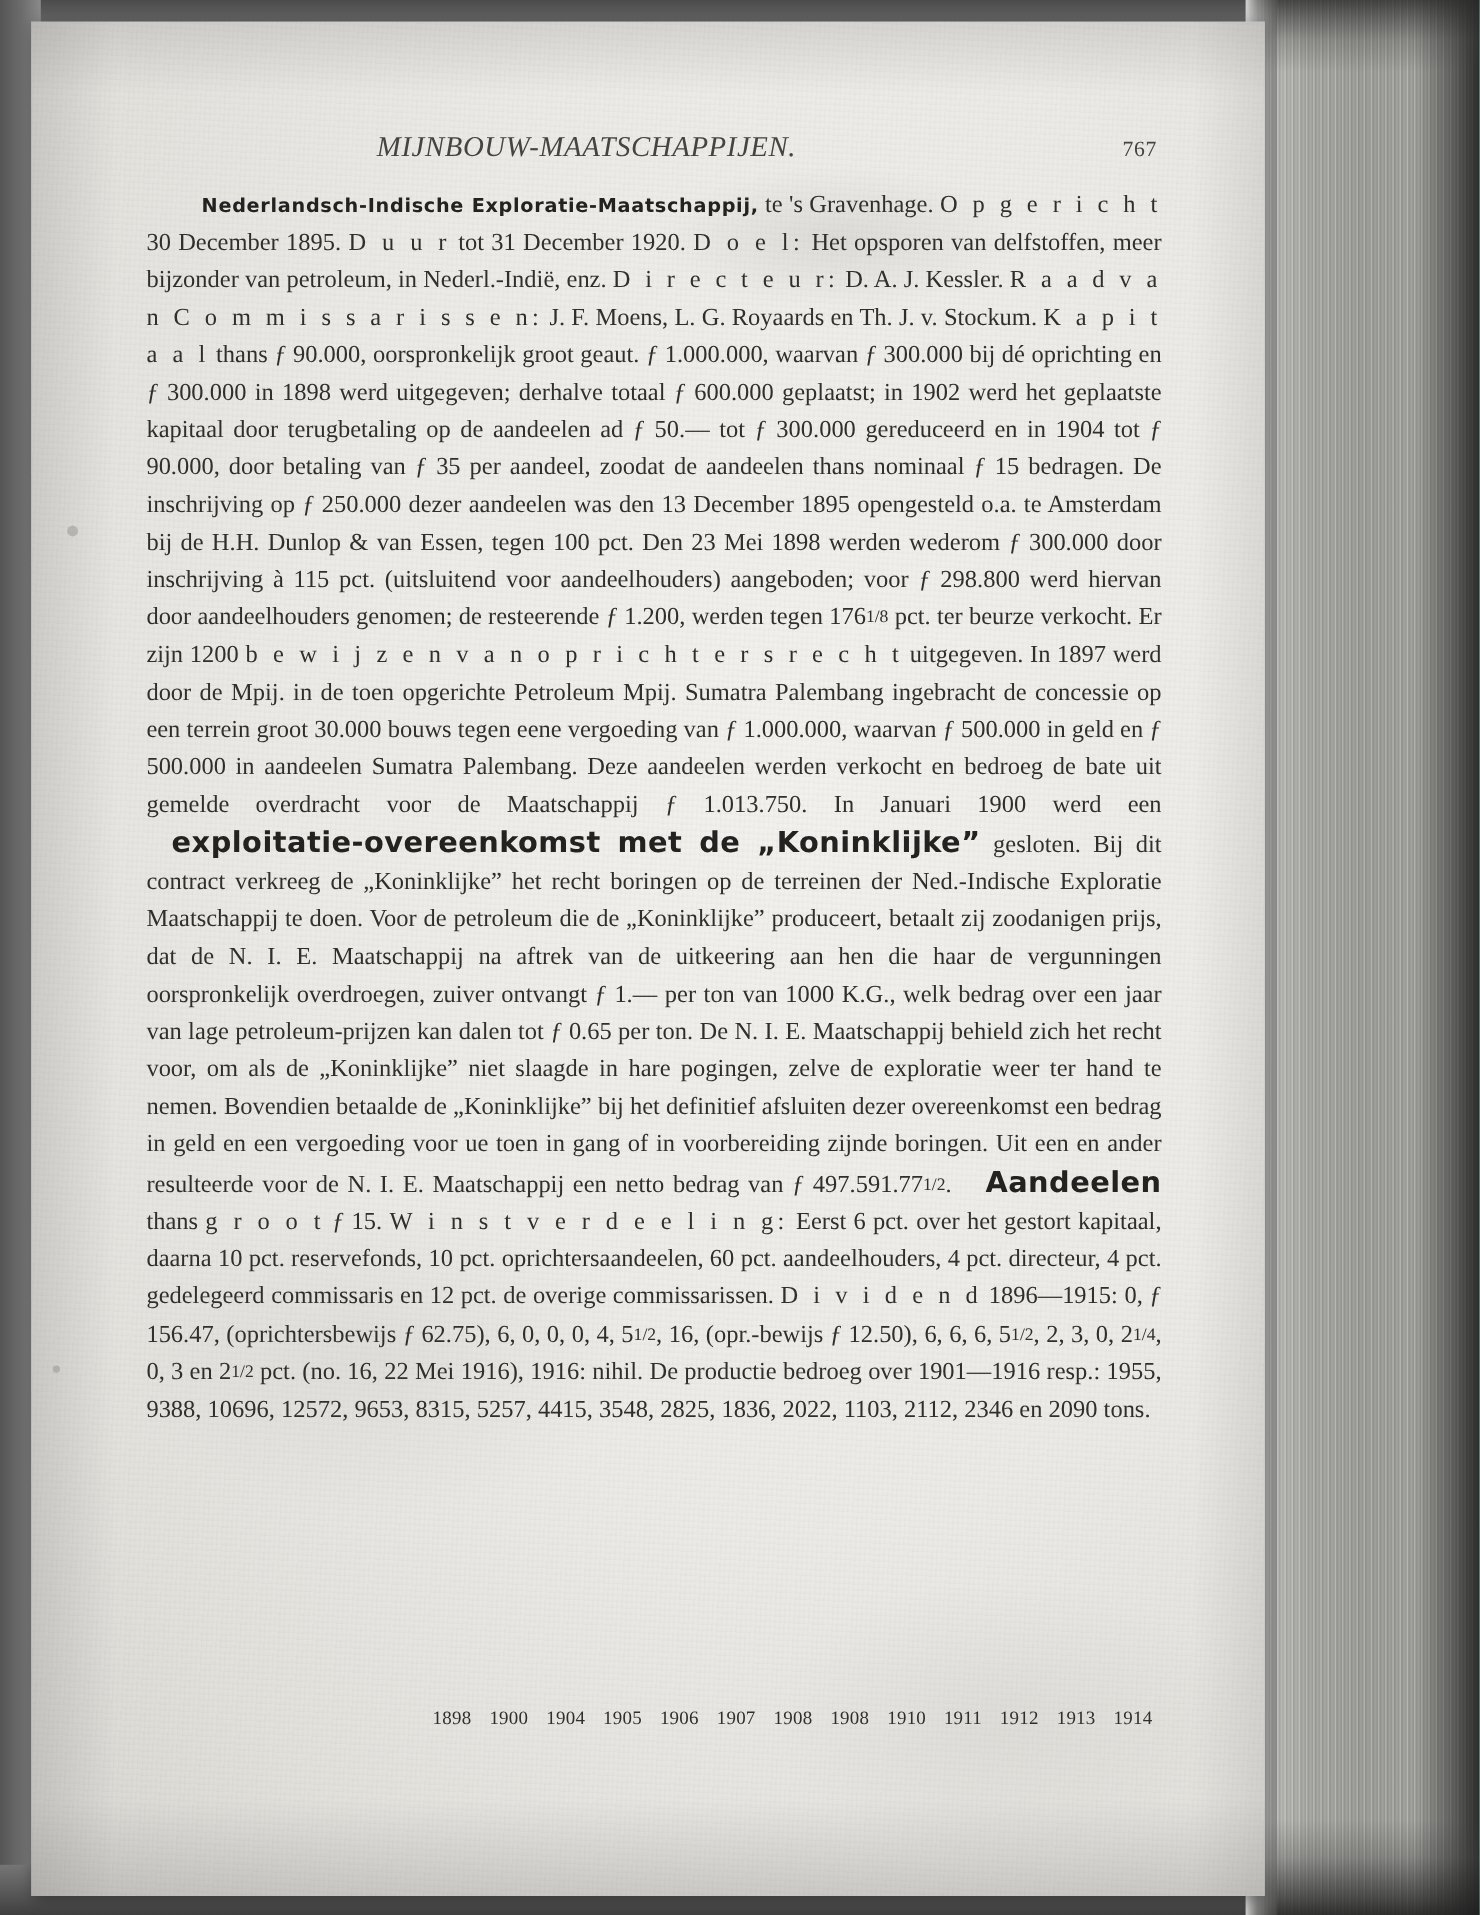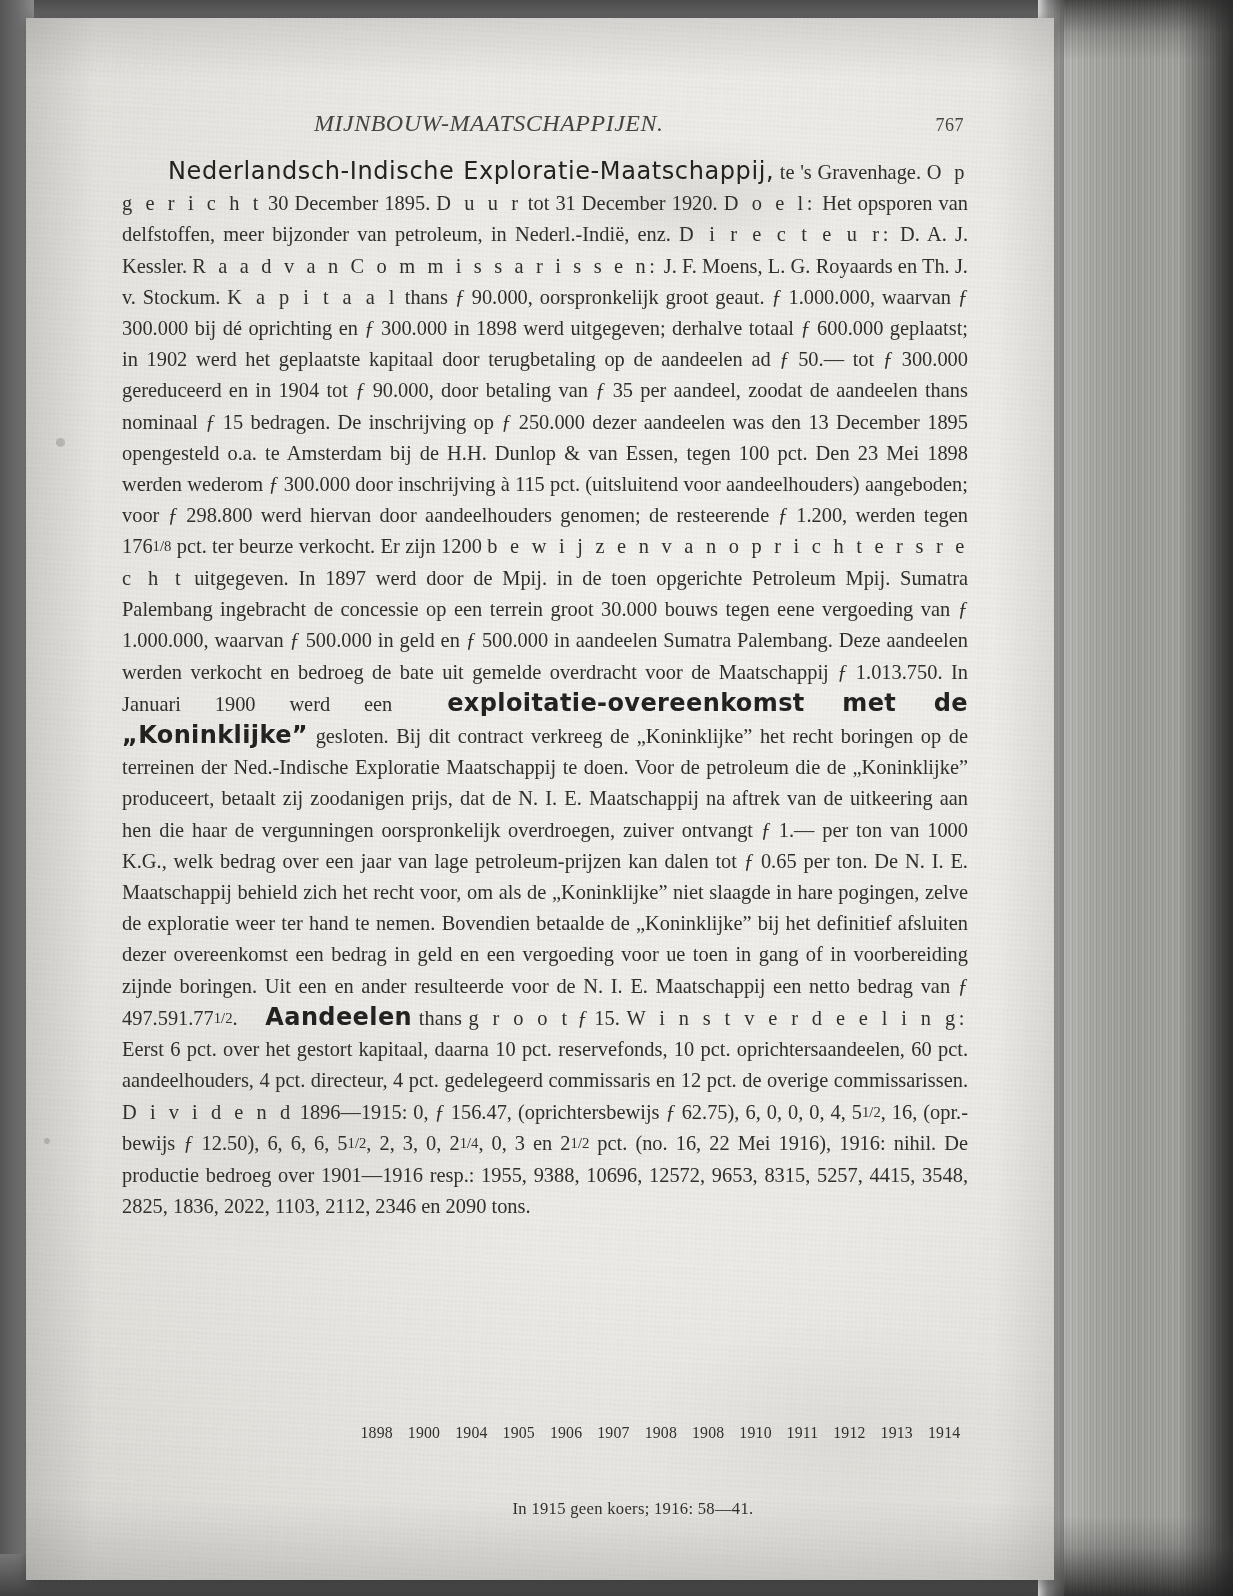--- a/index.html
+++ b/index.html
@@ -168,22 +168,22 @@
     font-size: 20.4px;
     line-height: 31.2px;
     text-align: justify;
     color: #302f2c;
     text-rendering: optimizeLegibility;
   }
   .body p { margin: 0; text-indent: 0; }
 
   b.hd {
     font-family: "DejaVu Sans", sans-serif;
-    font-weight: normal;
-    font-size: 24px;
+    font-weight: bold;
+    font-size: 16px;
     letter-spacing: 0.6px;
     color: #232220;
   }
   b.ib {
     font-family: "DejaVu Sans", sans-serif;
     font-weight: bold;
     font-size: 24px;
     letter-spacing: 0.4px;
     color: #232220;
     margin-left: 21px;
@@ -306,17 +306,16 @@
               <th class="year">1912</th>
               <th class="year">1913</th>
               <th class="year">1914</th>
             </tr>
           </thead>
           <tbody>
           </tbody>
         </table>
       </div>
 
-      <div class="koers-note">In 1915 geen koers; 1916: 58—41.</div>
 
     </div>
   </div>
 </div>
 
 </body></html>

